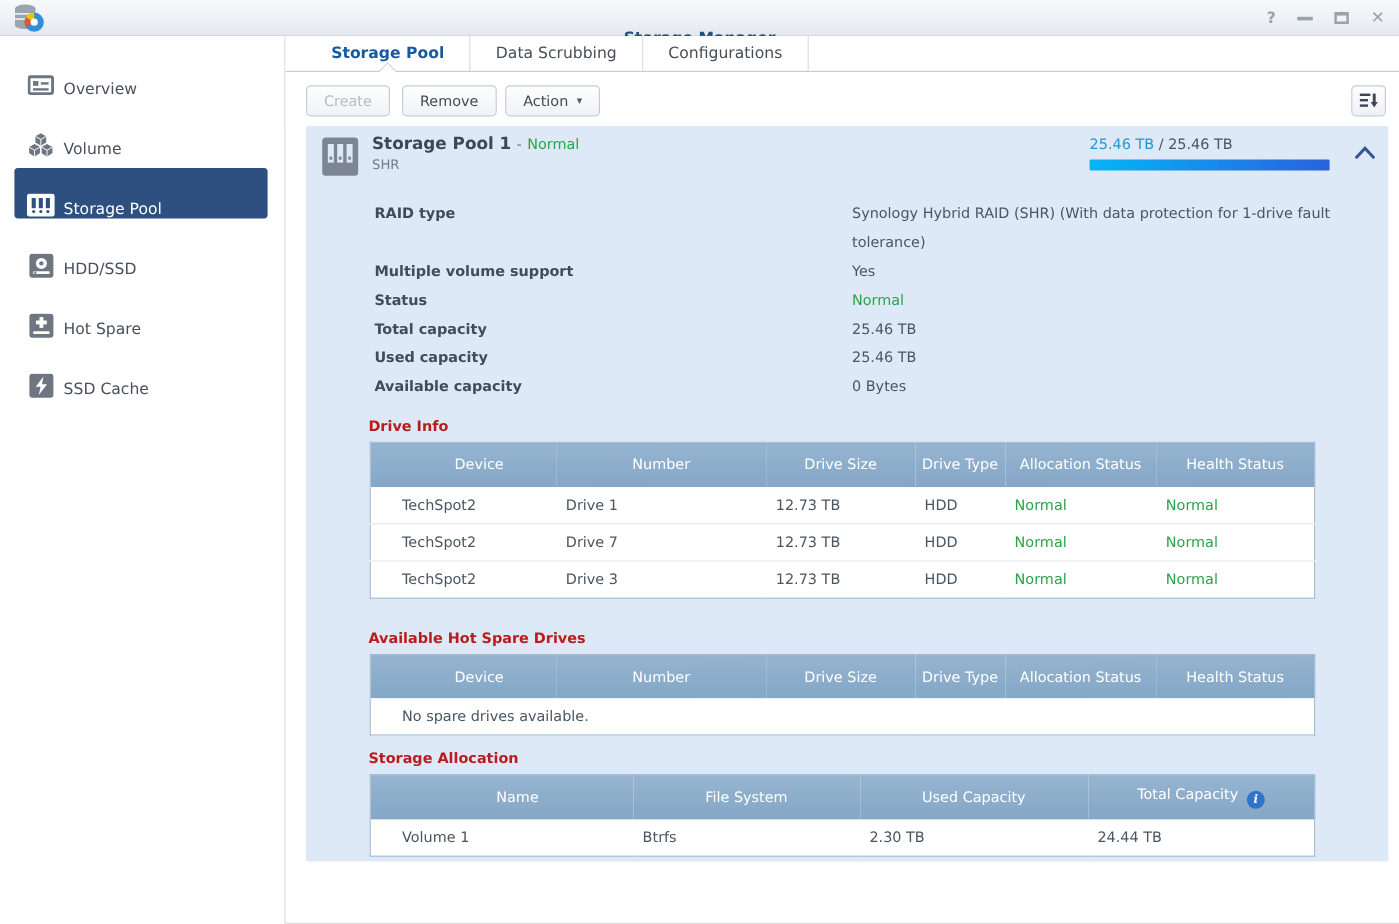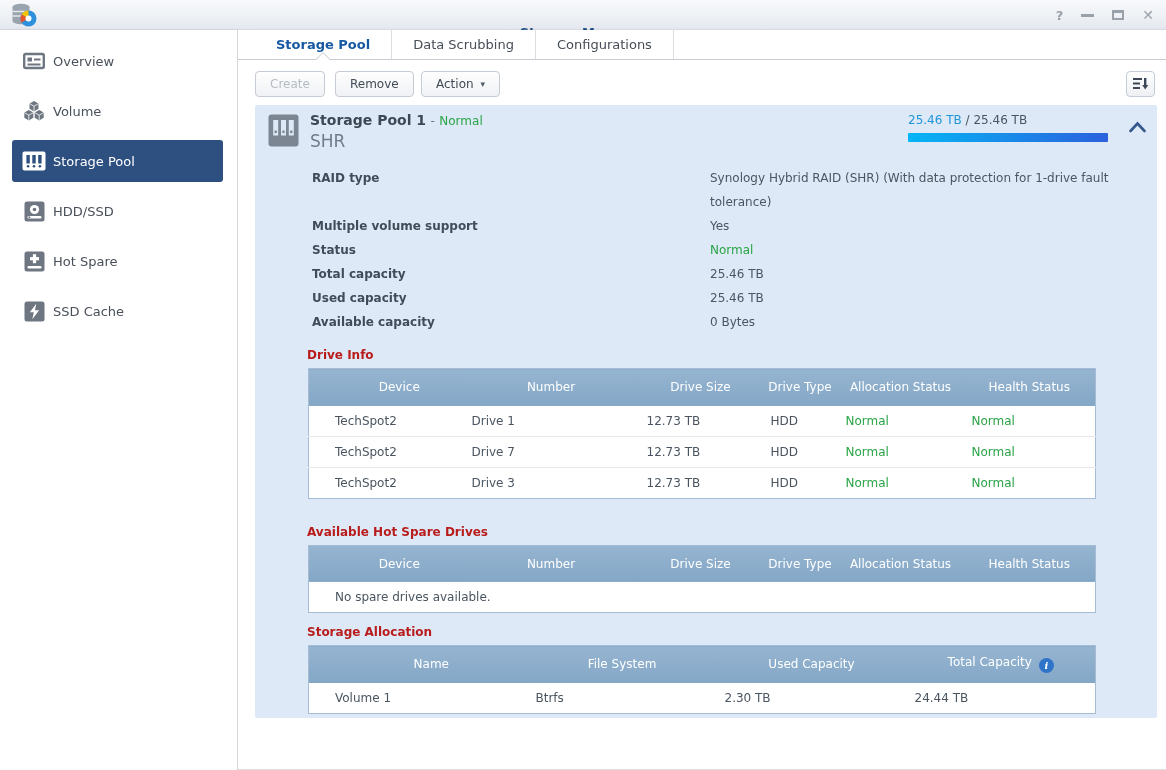--- a/index.html
+++ b/index.html
@@ -15,21 +15,21 @@
   .win-controls { position:absolute; right:12px; top:0; height:30px; display:flex; align-items:center; gap:18px; }
   .wc { color:#9aa1ab; font-size:13px; font-weight:bold; cursor:default; line-height:1; }
   .wc-help { font-size:13px; }
   .wc-min { width:13px; height:3px; background:#9aa1ab; }
   .wc-max { width:12px; height:10px; border:2px solid #9aa1ab; border-top-width:3px; }
   .wc-close { font-size:14px; }
 
   
   .sidebar { position:absolute; left:0; top:30px; width:238px; bottom:0; background:#fff;
     border-right:1px solid #d6d6d6; box-shadow:2px 0 3px rgba(0,0,0,0.05); padding-top:10px; }
-  .side-item { height:42px; margin:0 14px 8px 12px; border-radius:3px; display:flex; align-items:center;
+  .side-item { height:42px; margin:0 14px 8px 12px; border-radius:3px; display:flex; align-items:flex-end;
     padding-left:10px; cursor:pointer; }
   .side-item .sicon { width:24px; height:22px; display:flex; align-items:center; justify-content:center; color:#6e7781; }
   .side-item .slabel { margin-left:7px; font-size:13px; color:#49505a; }
   .side-item.selected { background:var(--selected-navy,#2d5080); }
   .side-item.selected .slabel { color:#fff; }
   .side-item.selected .sicon { color:#fff; }
 
   
   .content { position:absolute; left:238px; top:30px; right:0; bottom:0; background:#fff; border-bottom:1px solid #ddd; }
 
@@ -59,21 +59,21 @@
   
   .panel { margin:0 9px 0 17px; height:613px; background:var(--panel-bg,#dde9f6); border-radius:2px; position:relative; }
 
   .pool-header { position:relative; padding:9px 0 0 13px; height:47px; }
   .pool-nas-icon { position:absolute; left:13px; top:9px; }
   .pool-titles { position:absolute; left:55px; top:7px; }
   .pool-title-line { font-size:14px; }
   .pool-name { font-weight:bold; color:#3d4854; }
   .pool-dash { color:#6b7683; font-size:12px; }
   .pool-status { color:var(--status-green,#29a447); font-size:12px; }
-  .pool-sub { font-size:17px; color:#707c89; margin-top:3px; }
+  .pool-sub { font-size:11px; color:#707c89; margin-top:3px; }
   .capacity { position:absolute; right:49px; top:8px; width:200px; }
   .cap-text { font-size:12px; white-space:nowrap; margin-bottom:6px; color:#4a5560; }
   .cap-used { color:var(--capacity-blue,#2196d8); }
   .cap-bar { width:200px; height:9px; border-radius:1px;
     background:linear-gradient(90deg,var(--bar-start,#06b5f5),var(--bar-end,#2b61dd)); }
   .collapse { position:absolute; right:11px; top:16px; width:17px; height:12px; cursor:pointer; }
 
   
   .details { margin:14px 0 0 57px; }
   .drow { display:flex; line-height:24px; font-size:12px; }

